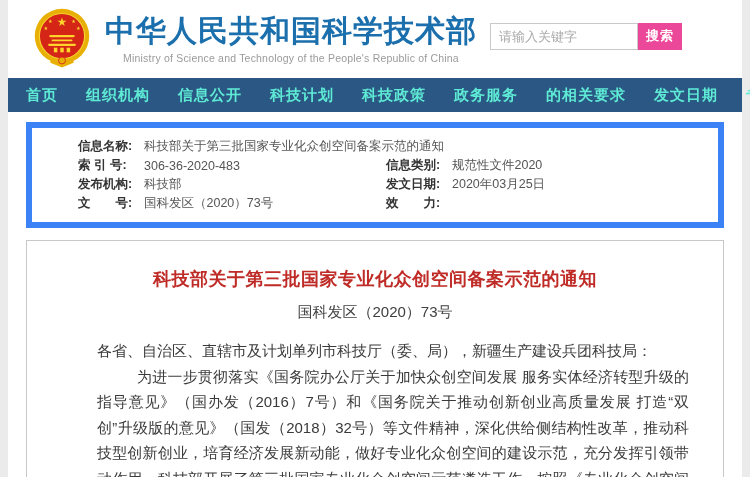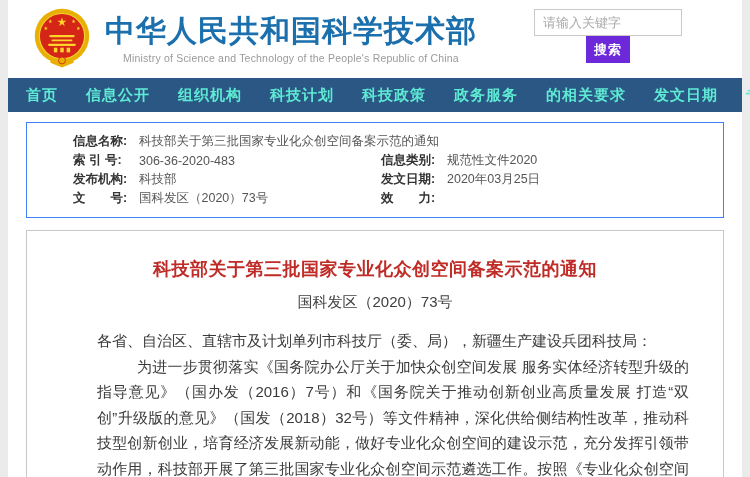--- a/index.html
+++ b/index.html
@@ -34,35 +34,35 @@
     letter-spacing:1px;
     line-height:1.15;
   }
   .site-subtitle {
     font-size:10.5px;
     color:#9a9a9a;
     margin-top:3px;
     letter-spacing:.2px;
     text-align:center;
   }
-  .search { display:flex; align-items:center; margin-top:-6px;flex-direction:column; }
+  .search { display:flex; align-items:center; margin-top:-6px; }
   .search input {
     width:148px; height:27px;
     border:1px solid #c9c9c9;
     padding:0 8px;
     font-size:13px;
     color:#555;
     outline:none;
     background:#fff;
   }
   .search input::placeholder { color:#aaa; }
   .search button {
     width:44px; height:27px;
     border:none;
-    background:#6d28d9;
+    background:#ec4899;
     color:#fff;
     font-size:13px;
     font-weight:bold;
     cursor:pointer;
     letter-spacing:1px;
   }
 
   
   .nav {
     height:34px;
@@ -78,21 +78,21 @@
     padding:0 14px;
     text-decoration:none;
     letter-spacing:1px;
     cursor:pointer;
     white-space:nowrap;
   }
 
   
   .info-panel {
     margin:10px 18px 0 18px;
-    border:1px solid #3b82f6;
+    border:6px solid #3b82f6;
     background:#fff;
     padding:9px 16px 9px 46px;
   }
   .info-grid {
     display:grid;
     grid-template-columns:64px 244px 64px 1fr;
     grid-auto-rows:19px;
     align-items:center;
     font-size:12.5px;
   }
@@ -161,22 +161,22 @@
       </div>
     </div>
     <div class="search">
       <input type="text" placeholder="请输入关键字" style="">
       <button>搜索</button>
     </div>
   </div>
 
   <div class="nav">
     <a class="nav-item">首页</a>
+    <a class="nav-item">组织机构</a>
     <a class="nav-item">信息公开</a>
-    <a class="nav-item">组织机构</a>
     <a class="nav-item">科技计划</a>
     <a class="nav-item">科技政策</a>
     <a class="nav-item">政务服务</a>
     <a class="nav-item">的相关要求</a>
     <a class="nav-item">发文日期</a>
     <a class="nav-item">专题专栏</a>
   </div>
 
   <div class="info-panel">
     <div class="info-grid">

